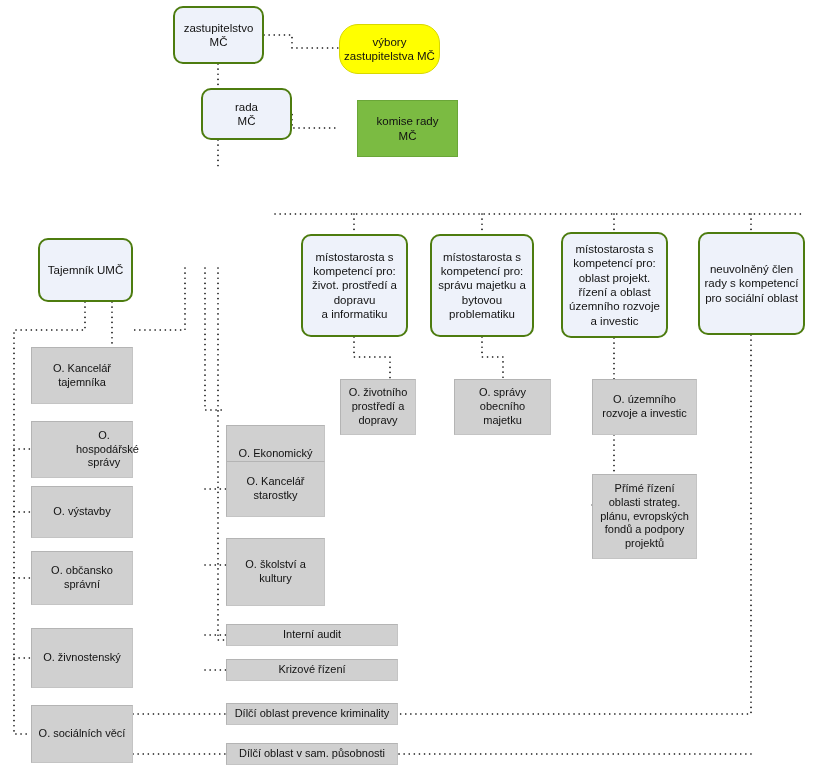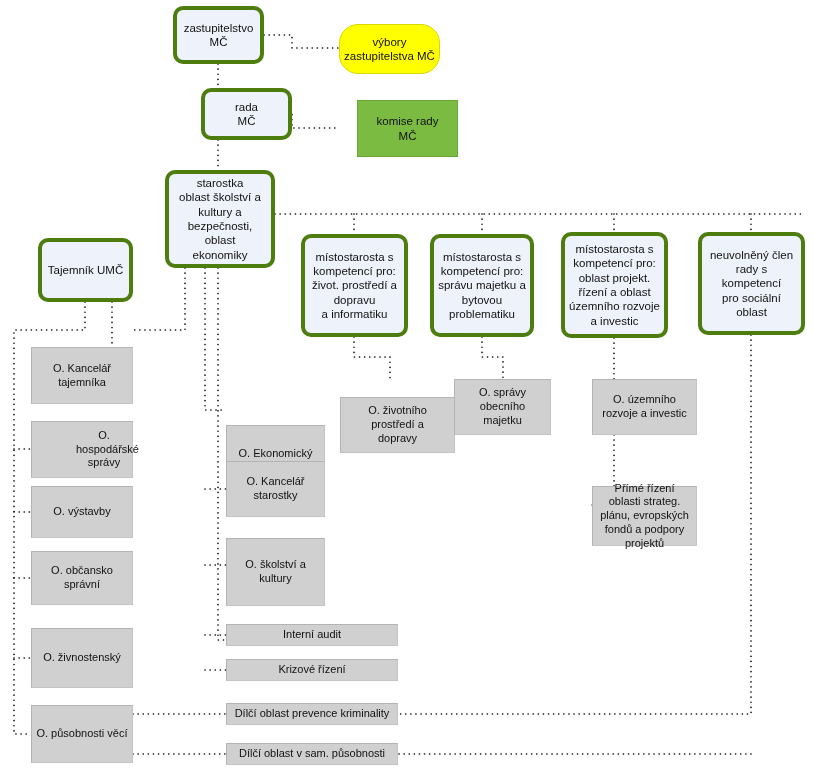--- a/index.html
+++ b/index.html
@@ -36,21 +36,21 @@
   }
   .node .label {
     display: block;
     width: 100%;
     padding: 0 4px;
     white-space: pre-line;
   }
   
   .node.blue {
     background: #eef2fa;
-    border: 4px solid #4d7c0f;
+    border: 2px solid #4d7c0f;
     border-radius: 10px;
     font-size: 11.5px;
   }
   
   .node.yellow {
     background: #ffff00;
     border: 1px solid #d8d800;
     font-size: 11.5px;
   }
   .node.green {
@@ -122,27 +122,20 @@
   <div class="node blue" style="left: 173px; top: 88px; width: 91px; height: 52px; margin-left: 28px;">
     <span class="label">rada
 MČ</span>
   </div>
 
   <div class="node green" style="left: 339px; top: 100px; width: 101px; height: 57px;">
     <span class="label">komise rady
 MČ</span>
   </div>
 
-  <div class="node blue" style="left: 165px; top: 170px; width: 110px; height: 98px;">
-    <span class="label">starostka
-oblast školství a
-kultury a
-bezpečnosti, oblast
-ekonomiky</span>
-  </div>
 
   <div class="node blue" style="left: 38px; top: 238px; width: 95px; height: 64px;">
     <span class="label">Tajemník UMČ</span>
   </div>
 
   <div class="node blue" style="left: 301px; top: 234px; width: 107px; height: 103px;">
     <span class="label">místostarosta s
 kompetencí pro:
 život. prostředí a
 dopravu
@@ -189,55 +182,55 @@
   <div class="node grey" style="left: 31px; top: 551px; width: 102px; height: 54px;">
     <span class="label">O. občansko
 správní</span>
   </div>
 
   <div class="node grey" style="left: 31px; top: 628px; width: 102px; height: 60px;">
     <span class="label">O. živnostenský</span>
   </div>
 
   <div class="node grey" style="left: 31px; top: 705px; width: 102px; height: 58px;">
-    <span class="label">O. působnosti věcí</span>
+    <span class="label">O. sociálních věcí</span>
   </div>
 
   <div class="node grey" style="left: 226px; top: 381px; width: 99px; height: 57px; margin-top: 44px;">
     <span class="label">O. Ekonomický</span>
   </div>
 
   <div class="node grey" style="left: 226px; top: 461px; width: 99px; height: 56px;">
     <span class="label">O. Kancelář
 starostky</span>
   </div>
 
   <div class="node grey" style="left: 226px; top: 538px; width: 99px; height: 68px;">
     <span class="label">O. školství a
 kultury</span>
   </div>
 
-  <div class="node grey" style="left: 340px; top: 379px; width: 115px; height: 56px; margin-top: 18px;">
+  <div class="node grey" style="left: 340px; top: 379px; width: 76px; height: 56px;">
     <span class="label">O. životního
 prostředí a
 dopravy</span>
   </div>
 
   <div class="node grey" style="left: 454px; top: 379px; width: 97px; height: 56px;">
     <span class="label">O. správy
 obecního
 majetku</span>
   </div>
 
   <div class="node grey" style="left: 592px; top: 379px; width: 105px; height: 56px;">
     <span class="label">O. územního
 rozvoje a investic</span>
   </div>
 
-  <div class="node grey" style="left: 592px; top: 486px; width: 105px; height: 60px;">
+  <div class="node grey" style="left: 592px; top: 474px; width: 105px; height: 85px;">
     <span class="label">Přímé řízení
 oblasti strateg.
 plánu, evropských
 fondů a podpory
 projektů</span>
   </div>
 
   <div class="node grey wide" style="left: 226px; top: 624px; width: 172px; height: 22px;">
     <span class="label">Interní audit</span>
   </div>

